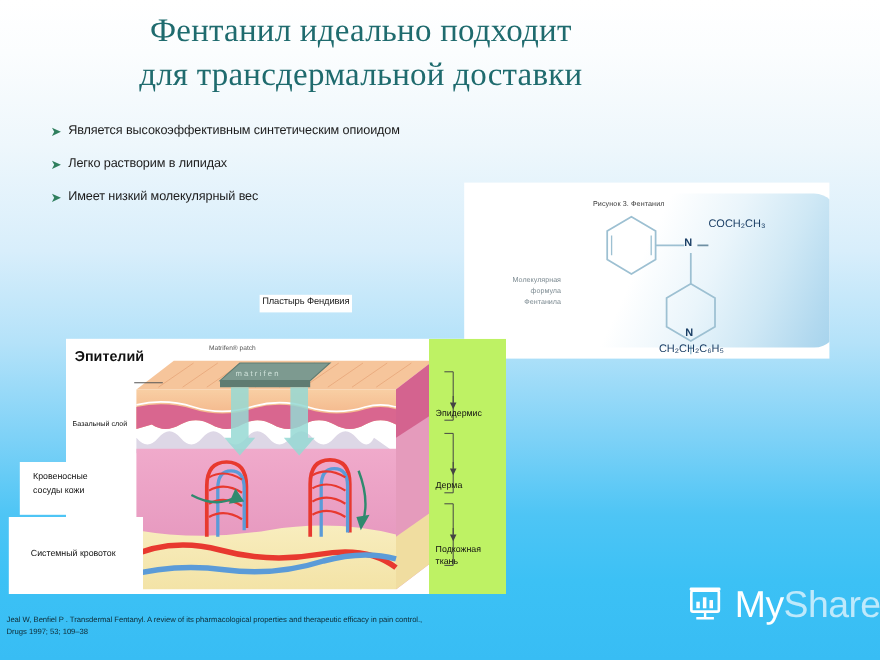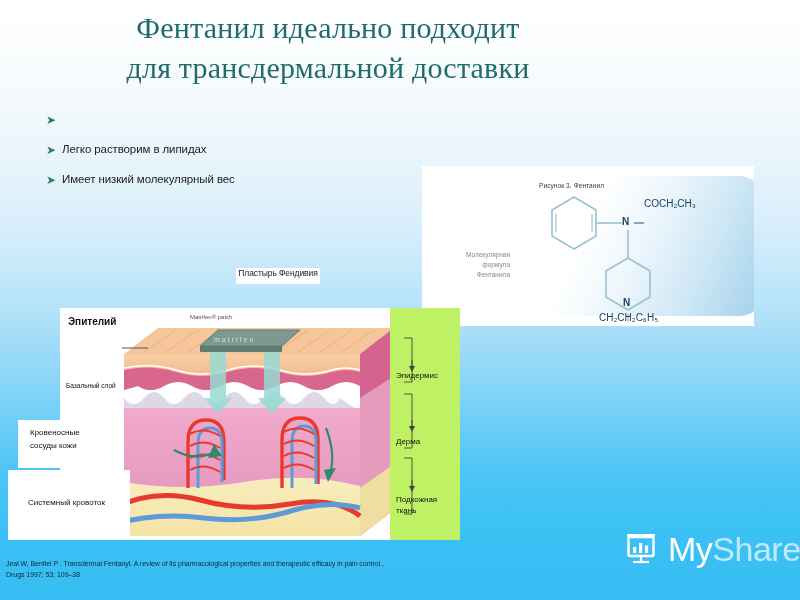--- a/index.html
+++ b/index.html
@@ -148,21 +148,21 @@
     position: absolute;
     left: 54px;
     top: 4px;
     width: 290px;
     height: 224px;
   }
   .lbl-epitel {
     position: absolute;
     left: 8px;
     top: 8px;
-    font-size: 10px;
+    font-size: 13px;
     font-weight: bold;
     color: #111;
   }
   .lbl-basal {
     position: absolute;
     left: 6px;
     top: 74px;
     font-size: 6.5px;
     color: #111;
   }
@@ -249,20 +249,21 @@
 <div id="slide">
 
   <div class="title">
     <div>Фентанил идеально подходит</div>
     <div>для трансдермальной доставки</div>
   </div>
 
   <div class="bullets">
     <div class="bullet-row">
       <span class="bullet-mark">➤</span>
+      <span class="bullet-text">Является высокоэффективным синтетическим опиоидом</span>
     </div>
     <div class="bullet-row">
       <span class="bullet-mark">➤</span>
       <span class="bullet-text">Легко растворим в липидах</span>
     </div>
     <div class="bullet-row">
       <span class="bullet-mark">➤</span>
       <span class="bullet-text">Имеет низкий молекулярный вес</span>
     </div>
   </div>

